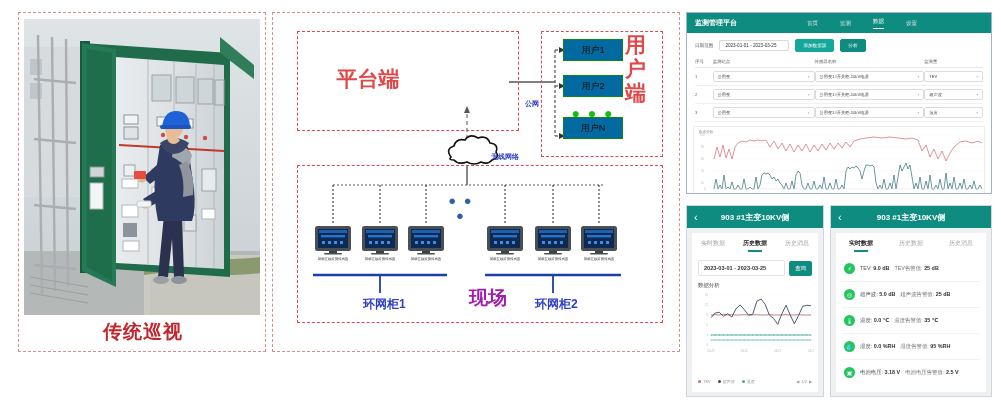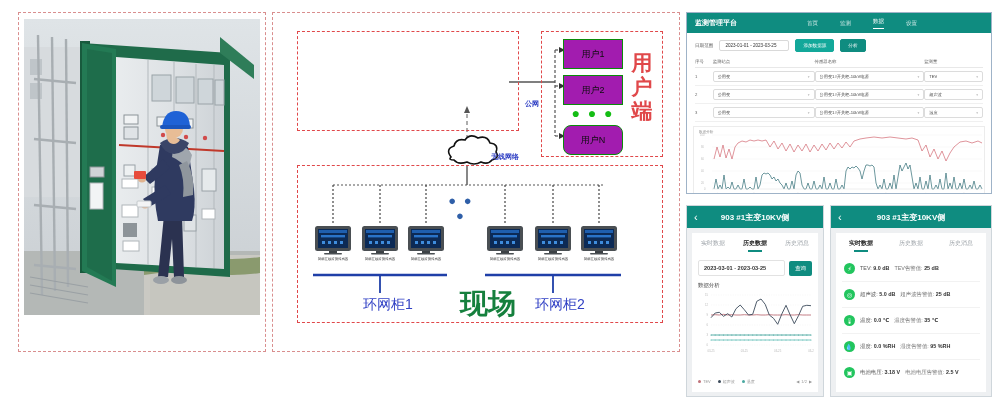--- a/index.html
+++ b/index.html
@@ -35,63 +35,63 @@
   .dash-red { position: absolute; border: 1.4px dashed #e0484a; }
   .box-platform { left: 24px; top: 18px; width: 222px; height: 100px; }
   .box-user     { left: 268px; top: 18px; width: 122px; height: 126px; }
   .box-field    { left: 24px; top: 152px; width: 366px; height: 158px; }
 
   .lbl-platform {
     position: absolute; left: 40px; top: 52px; width: 110px; text-align:center;
     font-size: 21px; font-weight: bold; color: #e0484a;
   }
   .lbl-user {
-    position: absolute; left: 352px; top: 38px; width: 34px; text-align:center;
+    position: absolute; left: 352px; top: 20px; width: 34px; 
     font-size: 21px; font-weight: bold; color: #e0484a; line-height: 24px;
   }
   .lbl-field {
     position: absolute; left: 160px; top: 272px; width: 110px; text-align:center;
-    font-size: 28px; font-weight: bold; color: #15803d;
+    font-size: 19px; font-weight: bold; color: #a21caf;
   }
   .cap-mid {
     position: absolute; left: 0; top: 312px; width: 408px; text-align: center;
     font-size: 19px; font-weight: bold; color: #c0272d; letter-spacing: 1px;
   }
 
   .node-platform {
     position: absolute; left: 152px; top: 44px; width: 84px; height: 50px;
     background: #76b7cd; border: 1.2px solid #2e6f88;
     display:flex; align-items:center; justify-content:center; text-align:center;
     font-size: 9px; color: #1a1a1a; line-height: 12px;
   }
   .node-user {
-    position: absolute; width: 60px; height: 30px;
-    background: #a21caf; border: 1.2px solid #0a8a0a;
+    position: absolute; width: 60px; height: 22px;
+    background: #0369a1; border: 1.2px solid #0a8a0a;
     display:flex; align-items:center; justify-content:center;
     font-size: 9px; color: #0d0d0d;
   }
   .u1 { left: 290px; top: 26px; }
   .u2 { left: 290px; top: 62px; }
-  .u3 { left: 290px; top: 112px; border-radius: 8px; }
+  .u3 { left: 290px; top: 104px; }
   .user-dots {
     position: absolute; left: 290px; top: 92px; width: 60px; text-align:center;
     color: #15bd15; font-size: 14px; font-weight: bold; letter-spacing: 2px;
   }
   .field-dots {
     position: absolute; left: 168px; top: 180px; width: 40px; text-align:center;
     color: #2f5fa8; font-size: 13px; font-weight: bold; letter-spacing: 2px;
   }
   .net-label {
     position: absolute; font-size: 7px; font-weight: bold; color: #2f3fc4;
   }
   .lbl-gongwang { left: 252px; top: 86px; }
   .lbl-wireless { left: 218px; top: 139px; }
 
   .ring-label {
-    position: absolute; font-size: 14px; font-weight: normal; color: #2f3fc4;
+    position: absolute; font-size: 12px; font-weight: bold; color: #2f3fc4;
   }
   .rl1 { left: 90px; top: 283px; }
   .rl2 { left: 262px; top: 283px; }
 
   .dev { position: absolute; width: 40px; height: 30px; }
   .dev-label {
     position: absolute; width: 56px; text-align:center;
     font-size: 3.4px; color: #333; transform: scale(1.0);
   }
 
@@ -320,20 +320,21 @@
           <path d="M143 112 q-2 8 3 12 q6 3 10 -3" fill="#e8bd96"></path>
 
           <path d="M138 108 q2 -16 14 -16 q13 0 14 15 q-14 5 -28 1 Z" fill="#1f62d6"></path>
           <rect x="136" y="106" width="31" height="4" rx="2" fill="#1a55bd"></rect>
 
           <rect x="110" y="152" width="12" height="8" rx="1" fill="#e74c3c"></rect>
           <rect x="113" y="182" width="14" height="6" rx="1" fill="#f3f4f5" stroke="#c3c8cb"></rect>
         </g>
       </svg>
     </div>
+    <div class="cap-left">传统巡视</div>
   </div>
 
   <div class="panel-mid">
 
     <svg class="svg-layer" viewBox="0 0 408 340">
 
       <line x1="236" y1="69" x2="282" y2="69" stroke="#555" stroke-width="1.4"></line>
 
       <line x1="282" y1="37" x2="282" y2="123" stroke="#555" stroke-width="1.2" stroke-dasharray="3,2"></line>
 
@@ -367,20 +368,21 @@
       <line x1="40" y1="262" x2="174" y2="262" stroke="#1f3fa8" stroke-width="2.6"></line>
       <line x1="212" y1="262" x2="348" y2="262" stroke="#1f3fa8" stroke-width="2.6"></line>
       <line x1="107" y1="262" x2="107" y2="280" stroke="#1f3fa8" stroke-width="1.8"></line>
       <line x1="280" y1="262" x2="280" y2="280" stroke="#1f3fa8" stroke-width="1.8"></line>
     </svg>
 
     <div class="dash-red box-platform"></div>
     <div class="dash-red box-user"></div>
     <div class="dash-red box-field"></div>
 
+    <div class="lbl-platform">平台端</div>
     <div class="lbl-user">用户端</div>
     <div class="lbl-field">现场</div>
 
 
     <div class="node-user u1">用户1</div>
     <div class="node-user u2">用户2</div>
     <div class="node-user u3">用户N</div>
     <div class="user-dots">● ● ●</div>
     <div class="field-dots">● ● ●</div>
 

